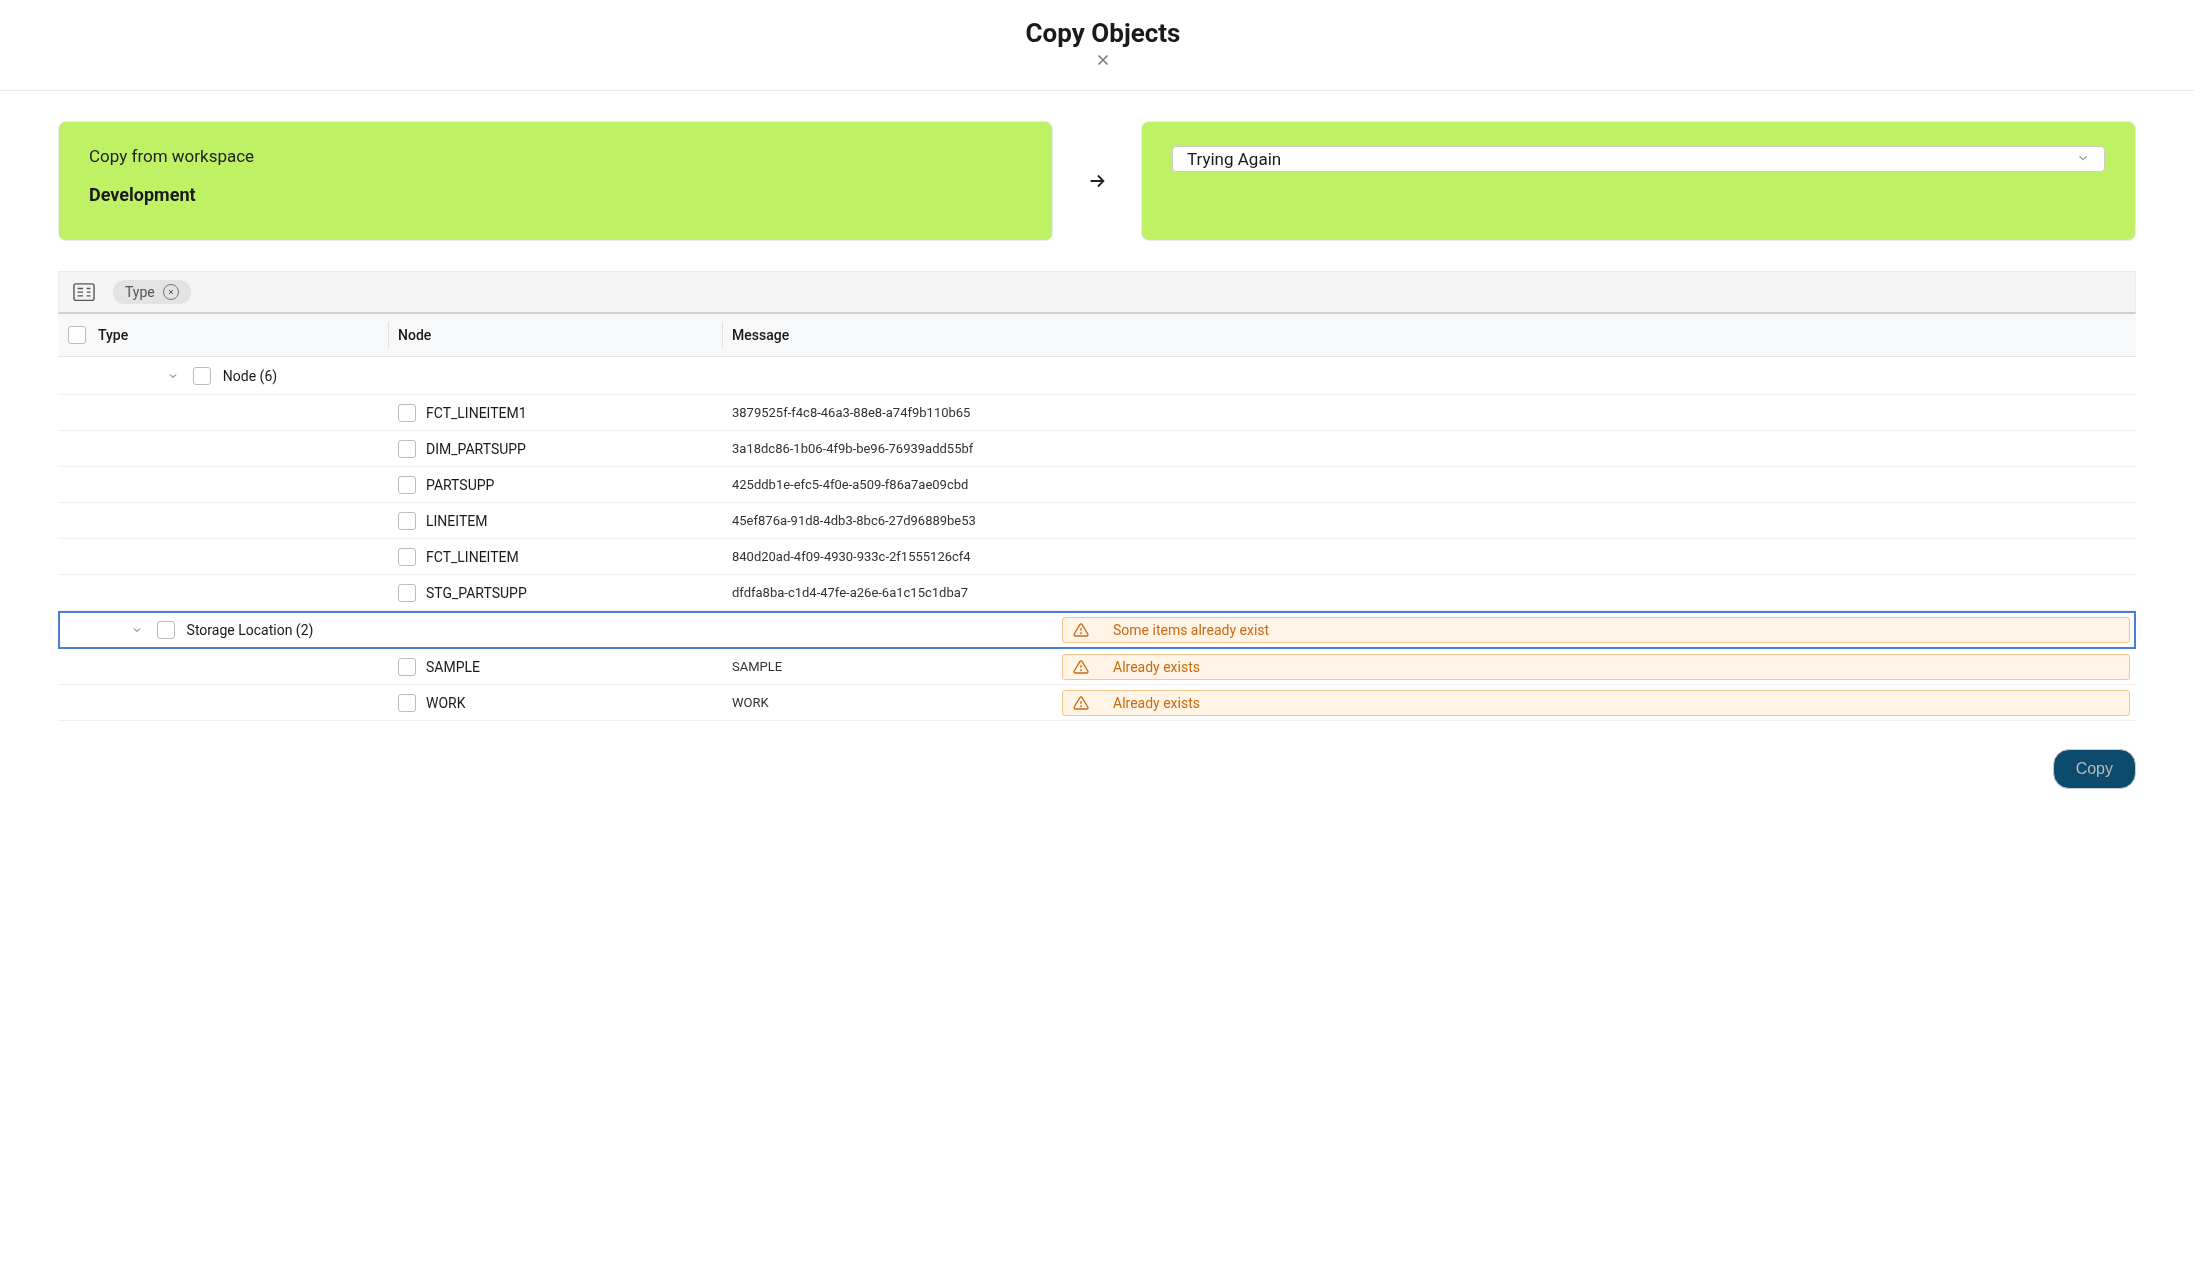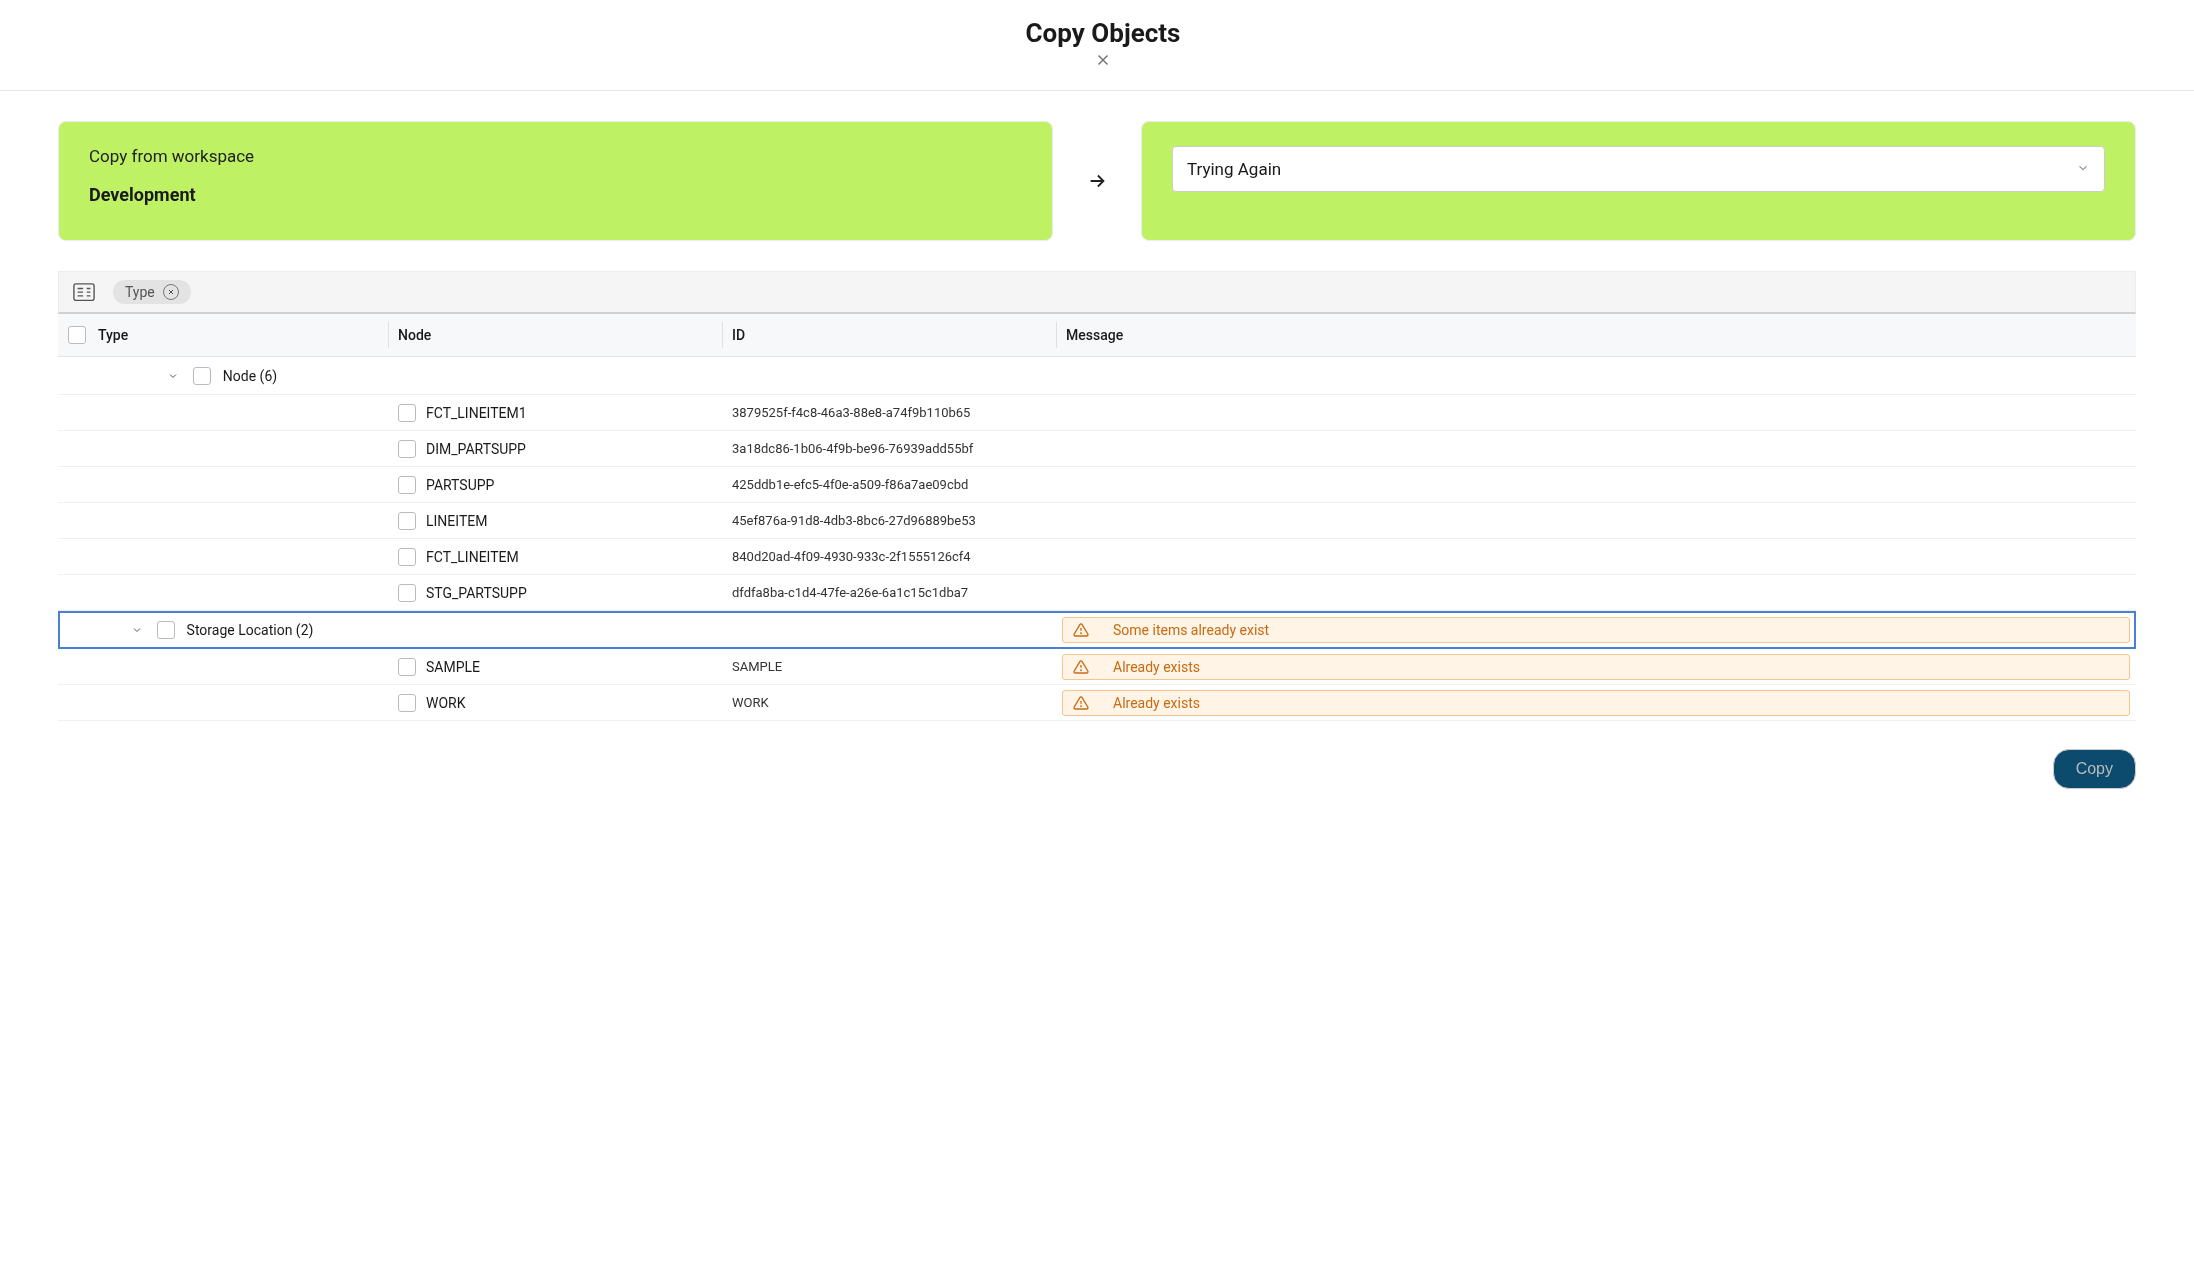--- a/index.html
+++ b/index.html
@@ -66,21 +66,21 @@
     content: "*";
     color: #d93025;
     margin-right: 2px;
   }
   .ws-value {
     font-size: 18px;
     font-weight: 700;
   }
   .ws-select {
     width: 100%;
-    height: 46px;
+    height: 26px;
     border: 1px solid #ccc;
     background: #fff;
     border-radius: 4px;
     display: flex;
     align-items: center;
     justify-content: space-between;
     padding: 0 14px;
     font-size: 17px;
     cursor: pointer;
   }
@@ -279,21 +279,20 @@
       </span>
     </div>
   </div>
 
   <div class="thead">
     <div class="th th-first">
       <span class="cb"></span>
       <span>Type</span>
     </div>
     <div class="th">Node</div>
-    <div class="th">ID</div>
     <div class="th">Message</div>
   </div>
 
   <div id="tbody">
       <div class="group-row">
         <div class="group-cell0">
           <span class="caret">
             <svg viewBox="0 0 24 24" fill="none" stroke="currentColor" stroke-width="2">
               <path d="m6 9 6 6 6-6"></path>
             </svg>

